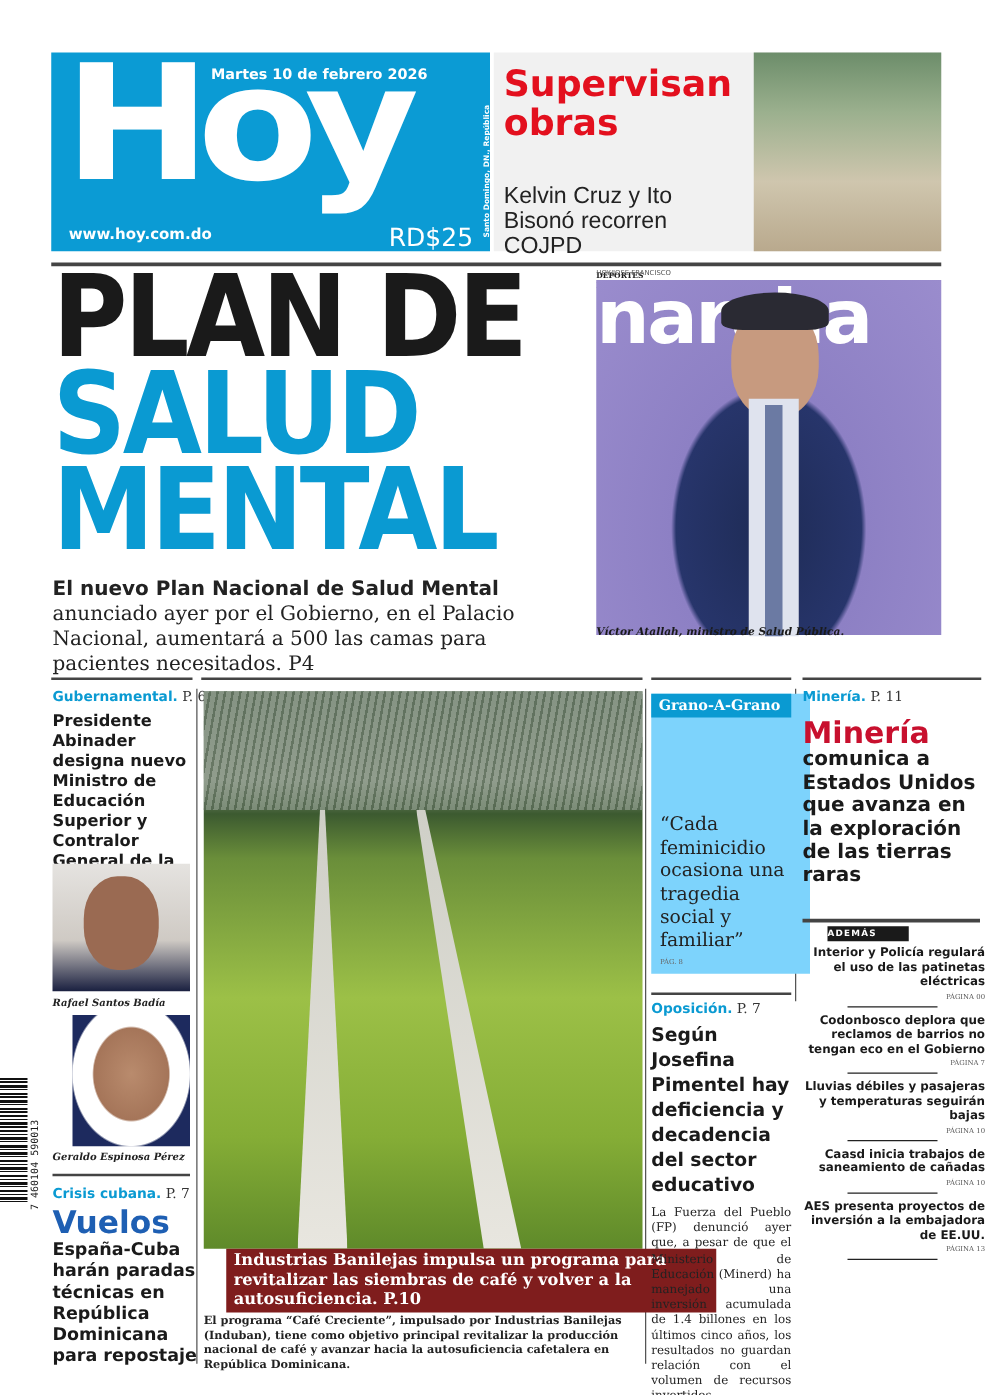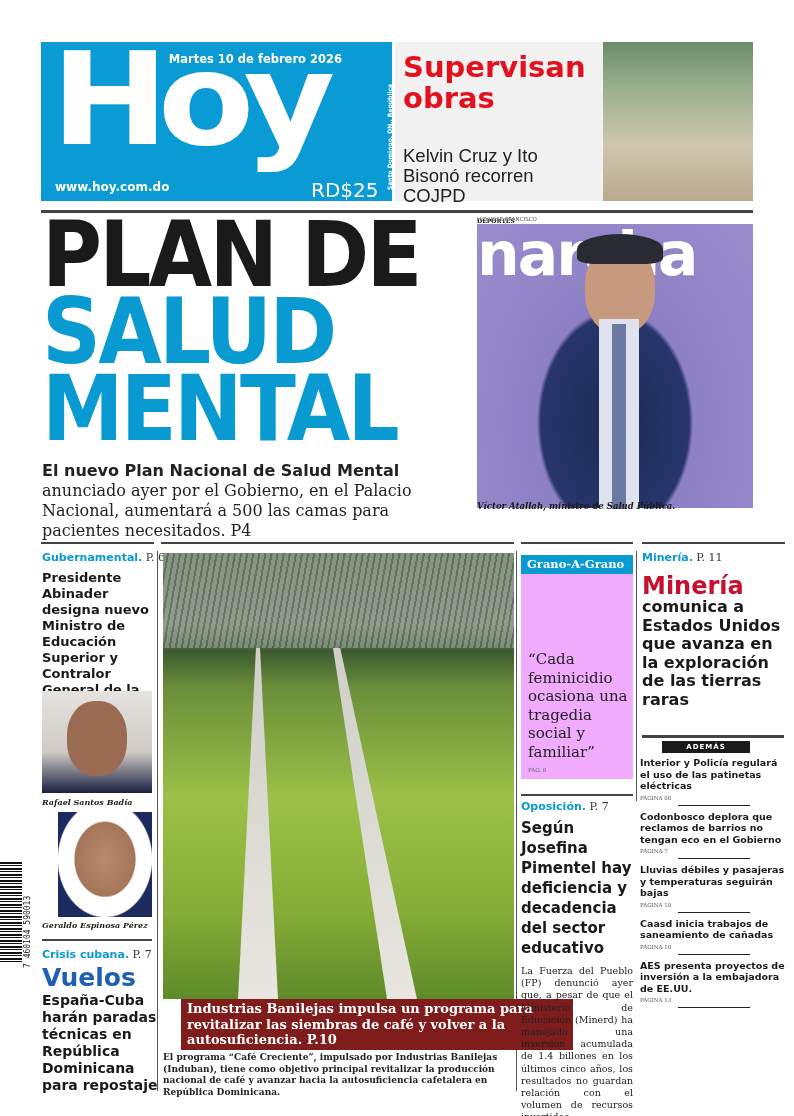--- a/index.html
+++ b/index.html
@@ -57,39 +57,39 @@
   #vline1{left:157px;top:551px;width:1px;height:540px;background:#555}
   #vline2{left:516px;top:551px;width:1px;height:540px;background:#555}
   #vline3{left:636px;top:551px;width:1px;height:250px;background:#555}
 
   #main-photo{left:163px;top:553px;width:351px;height:446px;background:
     linear-gradient(180deg,#6e7f6c 0%,#9aa492 16%,#3c5a30 22%,#6a8e3a 30%,#9cc047 55%,#85ad36 80%,#5f8a2a 100%)}
   #main-bar{left:181px;top:999px;width:392px;height:51px;background:#7f1d1d;padding:2px 6px}
   #main-bar-text{color:#fff;font-family:"DejaVu Serif",serif;font-weight:bold;font-size:13px;line-height:15.5px}
   #main-body{left:163px;top:1052px;width:350px;font-family:"DejaVu Serif",serif;font-weight:bold;font-size:9px;line-height:11.5px;color:#222}
 
-  #gag{left:521px;top:555px;width:112px;height:224px;background:#f0abfc}
+  #gag{left:521px;top:555px;width:127px;height:224px;background:#7dd3fc}
   #gag-tag{left:0;top:0;width:112px;height:19px;background:#0a9ad2;color:#fff;font-family:"DejaVu Serif",serif;font-weight:bold;font-size:11.5px;padding:2px 6px}
   #gag-name{left:7px;top:24px;font-family:"DejaVu Serif",serif;font-size:17px;line-height:21.5px;color:#222}
   #gag-quote{left:7px;top:95px;width:104px;font-family:"DejaVu Serif",serif;font-size:15px;line-height:18.5px;color:#222}
   #gag-pg{left:7px;top:212px;font-size:5.5px;color:#666;font-family:"DejaVu Serif",serif}
 
   #op-rule{left:521px;top:794px;width:112px;height:2px}
   #op-kick{left:521px;top:800px}
   #op-head{left:521px;top:818px;width:115px;font-size:15px;line-height:20px}
   #op-body{left:521px;top:965px;width:112px;font-family:"DejaVu Serif",serif;font-size:9.5px;line-height:12.2px;text-align:justify;color:#222}
 
   #mi-kick{left:642px;top:551px}
   #mi-big{left:642px;top:572px;font-weight:bold;font-size:24px;color:#c8102e;line-height:28px}
   #mi-head{left:642px;top:598px;width:145px;font-size:16px;line-height:18.5px}
 
   #ad-rule{left:642px;top:735px;width:142px;height:3px}
-  #ad-tag{left:662px;top:741px;width:88px;height:12px;background:#1a1a1a;color:#fff;font-size:7px;font-weight:bold;text-align:center;line-height:12px;letter-spacing:1px}
+  #ad-tag{left:662px;top:741px;width:65px;height:12px;background:#1a1a1a;color:#fff;font-size:7px;font-weight:bold;text-align:left;line-height:12px;letter-spacing:1px}
   #ad-list{left:640px;top:757px;width:148px}
-  .ad-item{text-align:left;margin-bottom:4px}
+  .ad-item{text-align:right;margin-bottom:4px}
   .ad-item .t{font-weight:bold;font-size:9.5px;line-height:11.5px;color:#1a1a1a}
   .ad-item .p{font-family:"DejaVu Serif",serif;font-size:5.5px;color:#555;margin-top:3px;margin-bottom:4px}
   .ad-item .sep{width:72px;height:1px;background:#222;margin:0 auto 5px}
 </style>
 </head>
 <body>
 
 <div id="masthead" class="abs">
   <div id="logo" class="abs">Hoy</div>
   <div id="date" class="abs">Martes 10 de febrero 2026</div>

